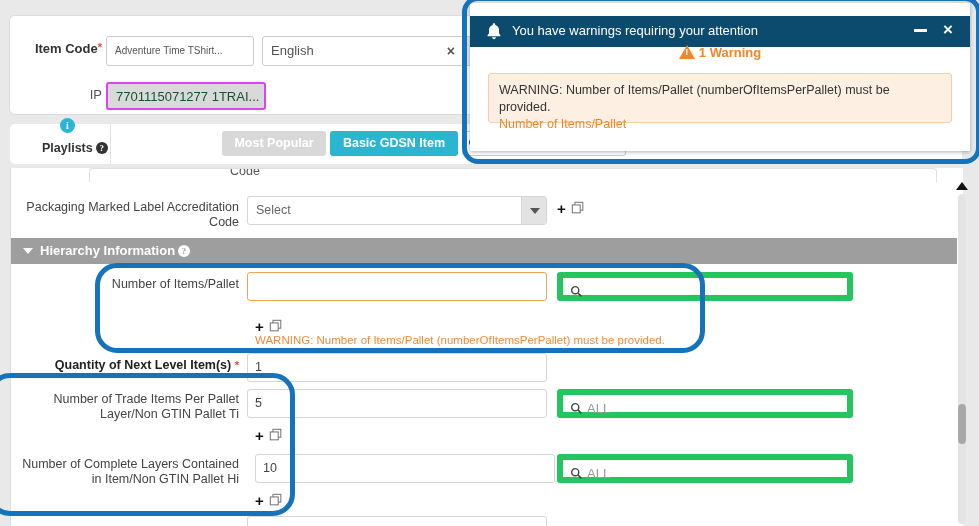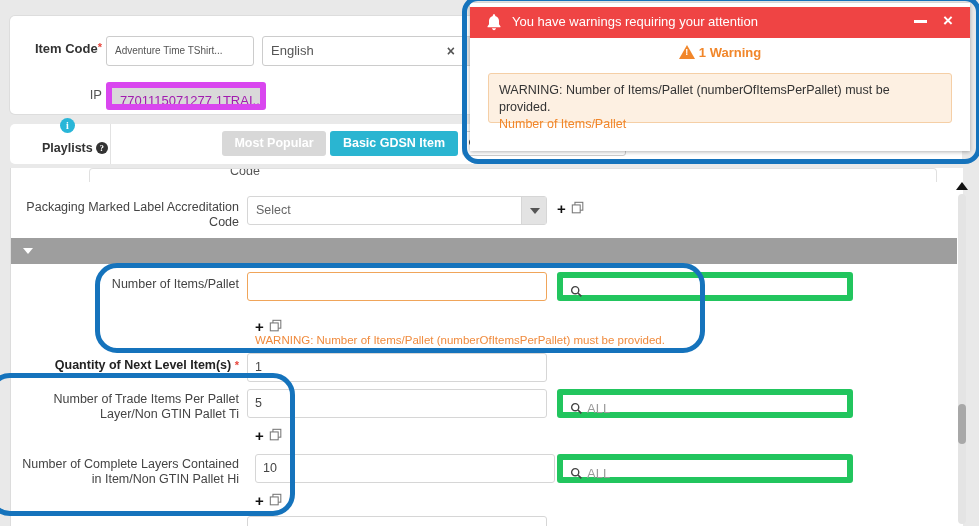--- a/index.html
+++ b/index.html
@@ -35,22 +35,22 @@
     position:absolute;right:0;top:0;width:22px;height:28px;background:#e3e3e3;
     border-left:1px solid #ccc;border-radius:0 2px 2px 0;
   }
   .sel-lang .caret:after{
     content:"";position:absolute;left:7px;top:12px;
     border-left:5px solid transparent;border-right:5px solid transparent;border-top:6px solid #555;
   }
   .lbl-ip{position:absolute;left:6px;top:71px;width:86px;text-align:right;font-size:13px;color:#555;}
   .inp-ip{
     position:absolute;left:96px;top:66px;width:160px;height:28px;box-sizing:border-box;
-    border:6px solid #d946ef;border-radius:3px;background:#d9d9d9;
-    padding:0 8px;line-height:26px;font-size:13px;color:#a21caf;white-space:nowrap;overflow:hidden;
+    border:2px solid #d946ef;border-radius:3px;background:#d9d9d9;
+    padding:0 8px;line-height:26px;font-size:13px;color:#14532d;white-space:nowrap;overflow:hidden;
   }
 
   
   #playlist-card{
     position:absolute;left:10px;top:124px;width:952px;height:40px;
     background:#fff;border-radius:5px;
   }
   .pl-label{
     position:absolute;left:8px;top:0;width:92px;height:40px;
     border-right:1px solid #e2e2e2;
@@ -134,21 +134,21 @@
   #vscroll .track{position:absolute;left:3px;top:12px;width:8px;height:330px;
     background:#e4e4e4;border-radius:4px;}
   #vscroll .thumb{position:absolute;left:3px;top:222px;width:8px;height:40px;
     background:#a8a8a8;border-radius:4px;cursor:pointer;}
 
   
   #warn-modal{
     position:absolute;left:470px;top:3px;width:500px;height:148px;
     background:#fff;box-shadow:0 1px 4px rgba(0,0,0,.3);
   }
-  #warn-hdr{position:absolute;left:0;top:4px;width:500px;height:31px;background:#ef4444;}
+  #warn-hdr{position:absolute;left:0;top:13px;width:500px;height:31px;background:#0c4a6e;}
   #warn-hdr .title{position:absolute;left:42px;top:7px;font-size:13px;color:#fff;}
   .bell{position:absolute;left:15px;top:6px;width:18px;height:19px;}
   #warn-min{position:absolute;right:40px;top:5px;width:18px;height:18px;cursor:pointer;}
   #warn-min:after{content:"";position:absolute;left:2px;top:8px;width:13px;height:3px;background:#fff;}
   #warn-close{position:absolute;right:13px;top:5px;width:18px;height:18px;cursor:pointer;
     color:#fff;font-size:17px;font-weight:bold;line-height:18px;text-align:center;
     font-family:"Liberation Sans",sans-serif;}
   #warn-count{position:absolute;left:0;top:40px;width:500px;text-align:center;
     font-size:13px;font-weight:bold;color:#f1862a;}
   #warn-count .tri{display:inline-block;width:0;height:0;position:relative;top:2px;margin-right:4px;
@@ -226,20 +226,23 @@
         <svg width="14" height="14" viewBox="0 0 16 16">
             <rect x="4.5" y="1.5" width="9" height="9" fill="#fff" stroke="#777" stroke-width="1.2"></rect>
             <rect x="1.5" y="4.5" width="9" height="9" fill="#fff" stroke="#777" stroke-width="1.2"></rect>
           </svg>
       </span>
     </div>
   </div>
 
   <div class="section-hdr" style="top:70px;">
     <span class="tri"></span>
+    <span class="t">
+      <span>Hierarchy Information</span><span class="help-q">?</span>
+    </span>
   </div>
 
   <div class="frow" style="top:104px;left:0;">
     <div class="flabel" style="left:4px;top:5px;width:224px;">Number of Items/Pallet</div>
     <div class="finput warn" style="left:236px;top:0;width:300px;"></div>
     <div class="fsearch" style="left:546px;top:0;width:296px;">
       <span class="mag">
         <svg width="13" height="13" viewBox="0 0 16 16">
             <circle cx="6.4" cy="6.4" r="4.4" fill="none" stroke="#444" stroke-width="1.7"></circle>
             <line x1="9.8" y1="9.8" x2="14" y2="14" stroke="#444" stroke-width="2"></line>

